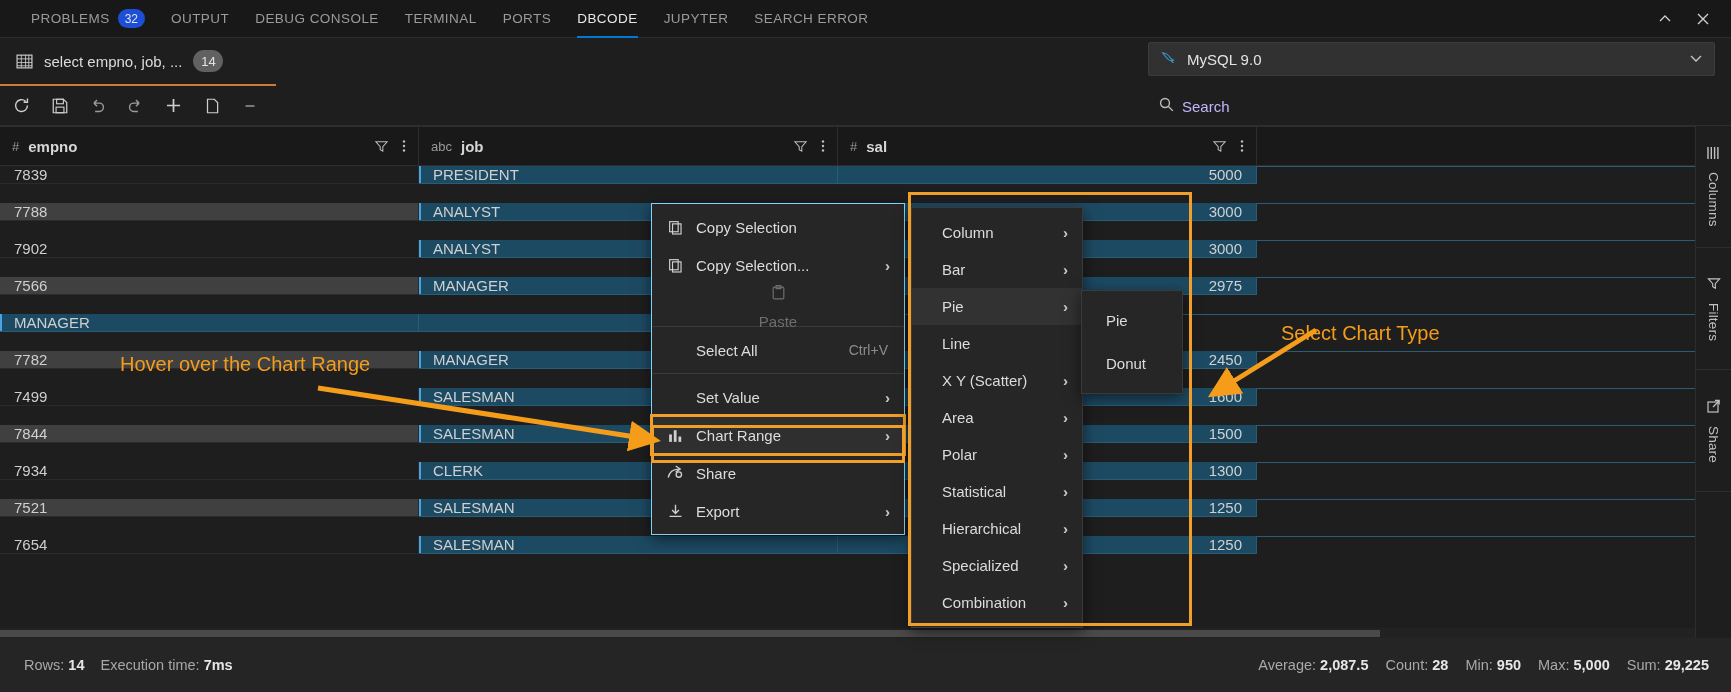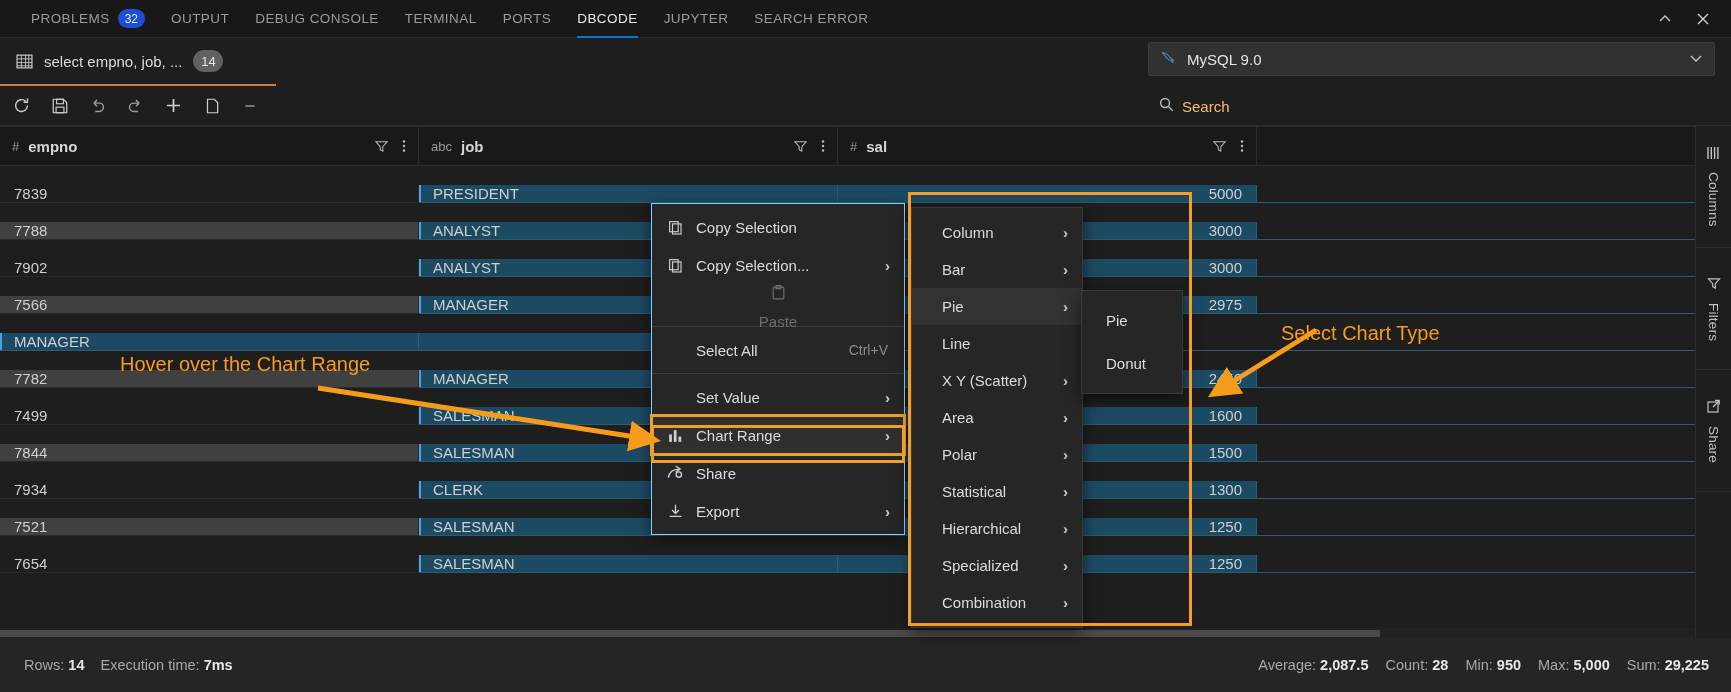--- a/index.html
+++ b/index.html
@@ -69,21 +69,21 @@
   .conn-box {
     position: absolute; left: 1148px; top: 42px; width: 567px; height: 34px;
     background: #313131; border: 1px solid #3c3c3c; border-radius: 2px;
     display: flex; align-items: center; gap: 9px; padding: 0 10px;
     font-size: 15px; color: #e3e3e3; cursor: pointer;
   }
   .conn-box .chev { margin-left: auto; color: #c8c8c8; }
   .search-box {
     position: absolute; left: 1148px; top: 90px; width: 567px; height: 32px;
     background: #1e1e1e; display: flex; align-items: center; gap: 7px; padding: 0 10px;
-    font-size: 15px; color: #fdba74; cursor: text;
+    font-size: 15px; color: #c4b5fd; cursor: text;
   }
 
   
   .grid-wrap {
     position: absolute; left: 0; top: 126px; width: 1731px; height: 512px;
     background: #1e1e1e; overflow: hidden;
   }
   .grid-head {
     position: relative; height: 40px; background: #191919;
     border-top: 1px solid #2d2d2d; border-bottom: 1px solid #2d2d2d;
@@ -95,21 +95,21 @@
     font-size: 15px; font-weight: bold; position: relative;
   }
   .hcell .type-ico { color: #9a9a9a; font-weight: normal; font-size: 13px; flex: none; }
   .hcell .hactions {
     margin-left: auto; display: flex; align-items: center; gap: 13px;
     color: #bdbdbd; font-weight: normal;
   }
   .hico { cursor: pointer; display: flex; align-items: center; }
 
   .grid-body { position: relative; }
-  .grow { display: flex; height: 37px; align-items: flex-end; }
+  .grow { display: flex; height: 37px; align-items: flex-start; }
   .gcell {
     display: flex; align-items: center; padding: 0 14px;
     font-size: 15px; color: #cfcfcf;
     border-bottom: 1px solid #2a2a2a; border-right: 1px solid #2a2a2a;
   }
   .gcell.sel { background: #1d4a63; border-right: 1px solid #2a5c76; border-bottom: 1px solid #2a5c76; }
   .gcell.num { justify-content: flex-end; }
   .c-empno { width: 419px; }
   .c-job   { width: 419px; }
   .c-sal   { width: 419px; }

